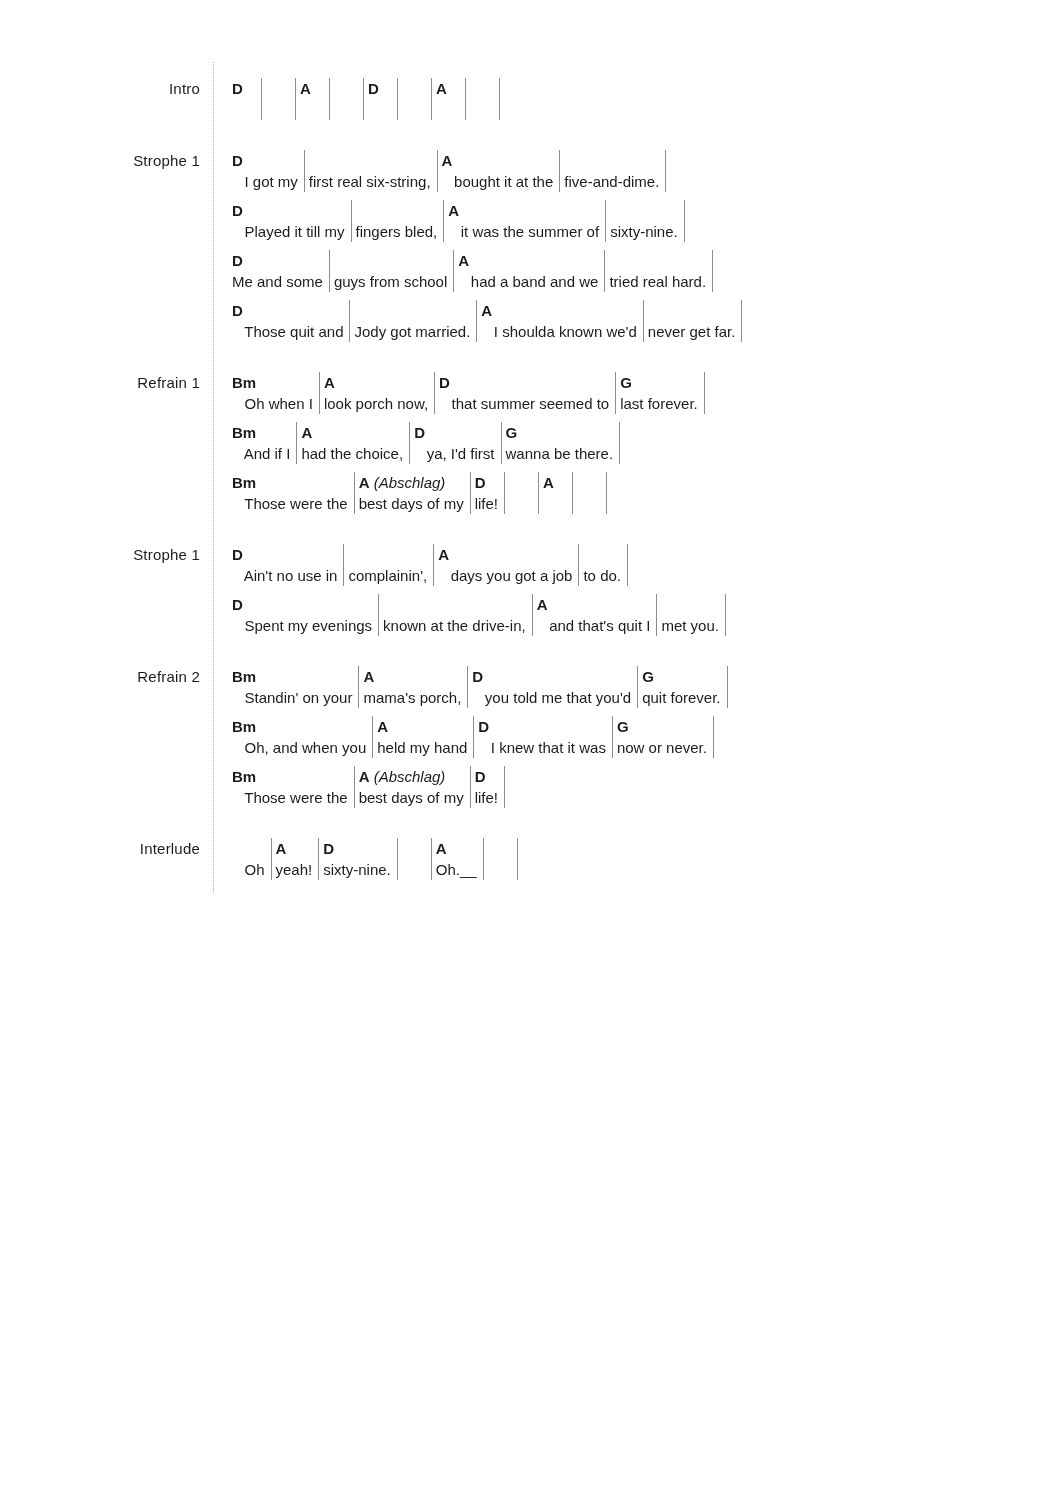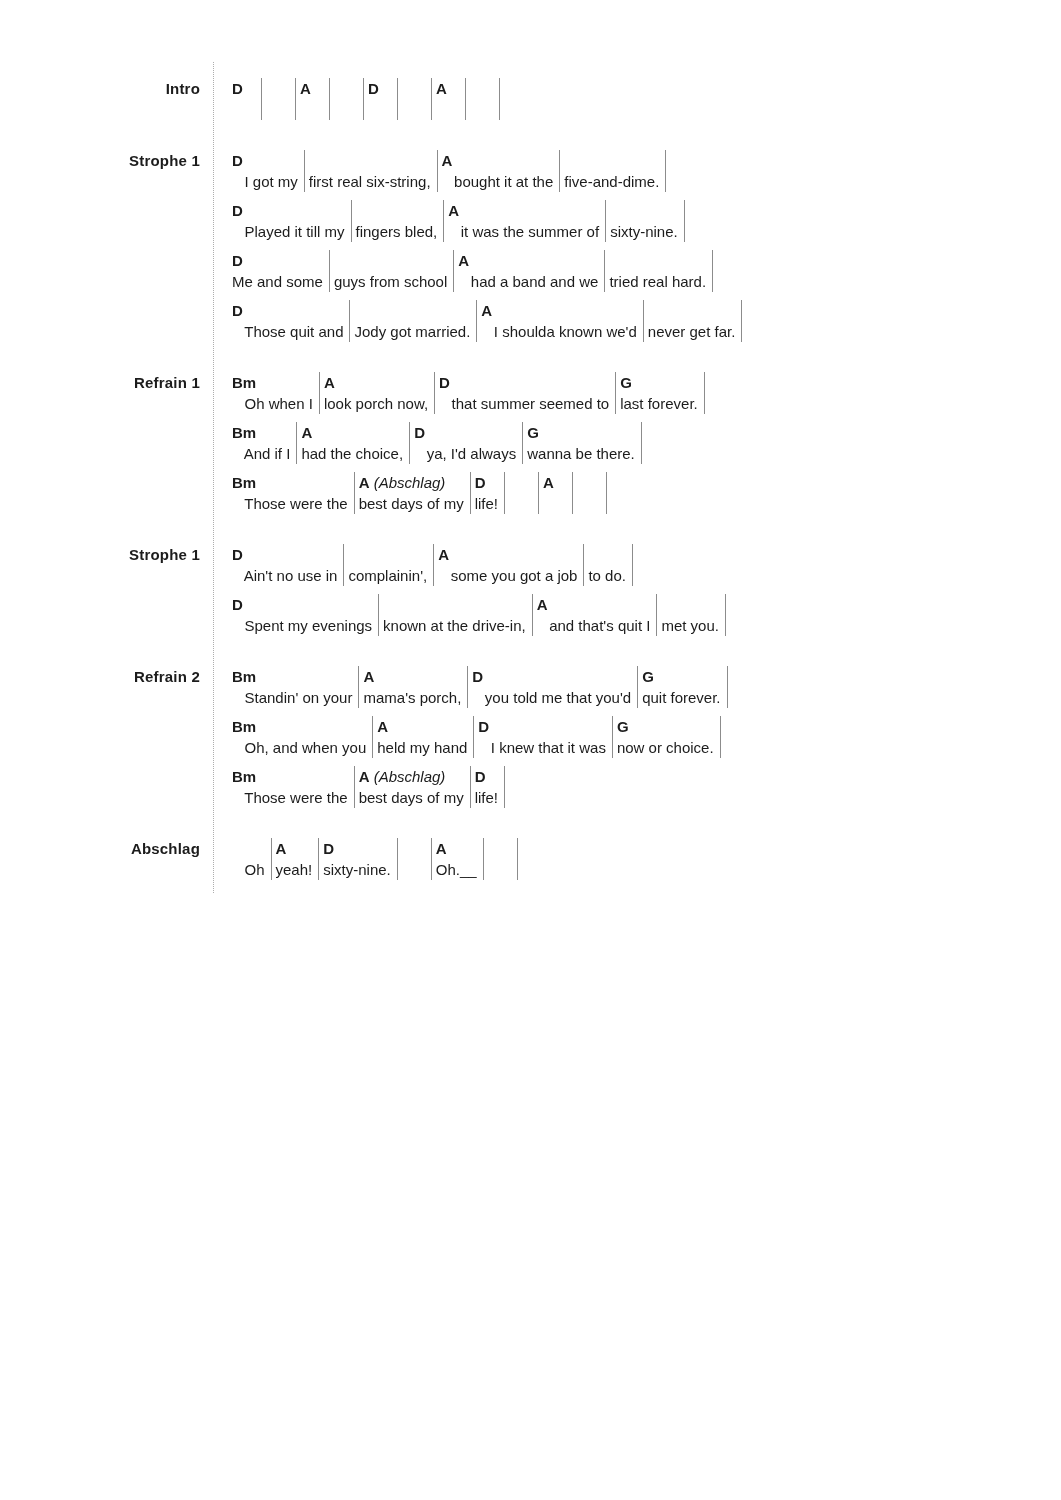--- a/index.html
+++ b/index.html
@@ -20,21 +20,21 @@
     border-left: 1px dotted var(--dot, #adadad);
   }
   .section {
     display: flex;
     align-items: flex-start;
     margin-bottom: 22px;
   }
   .label {
     flex: 0 0 200px;
     text-align: right;
-    font-weight: bold;
+    font-weight: normal;
     font-size: 15px;
     line-height: 21px;
     letter-spacing: .2px;
   }
   .lines { margin-left: 28px; }
   .row {
     display: flex;
     align-items: stretch;
     margin-bottom: 8px;
   }
@@ -206,21 +206,21 @@
             <div class="cell">
               <div class="chordline"><span class="chord">Bm</span><span class="chord-suffix"></span></div>
               <div class="lyric">   And if I</div>
             </div>
             <div class="cell">
               <div class="chordline"><span class="chord">A</span><span class="chord-suffix"></span></div>
               <div class="lyric">had the choice,</div>
             </div>
             <div class="cell">
               <div class="chordline"><span class="chord">D</span><span class="chord-suffix"></span></div>
-              <div class="lyric">   ya, I'd always</div>
+              <div class="lyric">   ya, I'd first</div>
             </div>
             <div class="cell">
               <div class="chordline"><span class="chord">G</span><span class="chord-suffix"></span></div>
               <div class="lyric">wanna be there.</div>
             </div>
           </div>
           <div class="row">
             <div class="cell">
               <div class="chordline"><span class="chord">Bm</span><span class="chord-suffix"></span></div>
               <div class="lyric">   Those were the</div>
@@ -255,21 +255,21 @@
             <div class="cell">
               <div class="chordline"><span class="chord">D</span><span class="chord-suffix"></span></div>
               <div class="lyric">   Ain't no use in</div>
             </div>
             <div class="cell">
               <div class="chordline"><span class="chord"></span><span class="chord-suffix"></span></div>
               <div class="lyric">complainin',</div>
             </div>
             <div class="cell">
               <div class="chordline"><span class="chord">A</span><span class="chord-suffix"></span></div>
-              <div class="lyric">   some you got a job</div>
+              <div class="lyric">   days you got a job</div>
             </div>
             <div class="cell">
               <div class="chordline"><span class="chord"></span><span class="chord-suffix"></span></div>
               <div class="lyric">to do.</div>
             </div>
           </div>
           <div class="row">
             <div class="cell">
               <div class="chordline"><span class="chord">D</span><span class="chord-suffix"></span></div>
               <div class="lyric">   Spent my evenings</div>
@@ -318,41 +318,41 @@
             <div class="cell">
               <div class="chordline"><span class="chord">A</span><span class="chord-suffix"></span></div>
               <div class="lyric">held my hand</div>
             </div>
             <div class="cell">
               <div class="chordline"><span class="chord">D</span><span class="chord-suffix"></span></div>
               <div class="lyric">   I knew that it was</div>
             </div>
             <div class="cell">
               <div class="chordline"><span class="chord">G</span><span class="chord-suffix"></span></div>
-              <div class="lyric">now or choice.</div>
+              <div class="lyric">now or never.</div>
             </div>
           </div>
           <div class="row">
             <div class="cell">
               <div class="chordline"><span class="chord">Bm</span><span class="chord-suffix"></span></div>
               <div class="lyric">   Those were the</div>
             </div>
             <div class="cell">
               <div class="chordline"><span class="chord">A</span><span class="chord-suffix"> (Abschlag)</span></div>
               <div class="lyric">best days of my</div>
             </div>
             <div class="cell">
               <div class="chordline"><span class="chord">D</span><span class="chord-suffix"></span></div>
               <div class="lyric">life!</div>
             </div>
           </div>
         </div>
       </div>
       <div class="section">
-        <div class="label">Abschlag</div>
+        <div class="label">Interlude</div>
         <div class="lines">
           <div class="row">
             <div class="cell">
               <div class="chordline"><span class="chord"></span><span class="chord-suffix"></span></div>
               <div class="lyric">   Oh</div>
             </div>
             <div class="cell">
               <div class="chordline"><span class="chord">A</span><span class="chord-suffix"></span></div>
               <div class="lyric">yeah!</div>
             </div>

